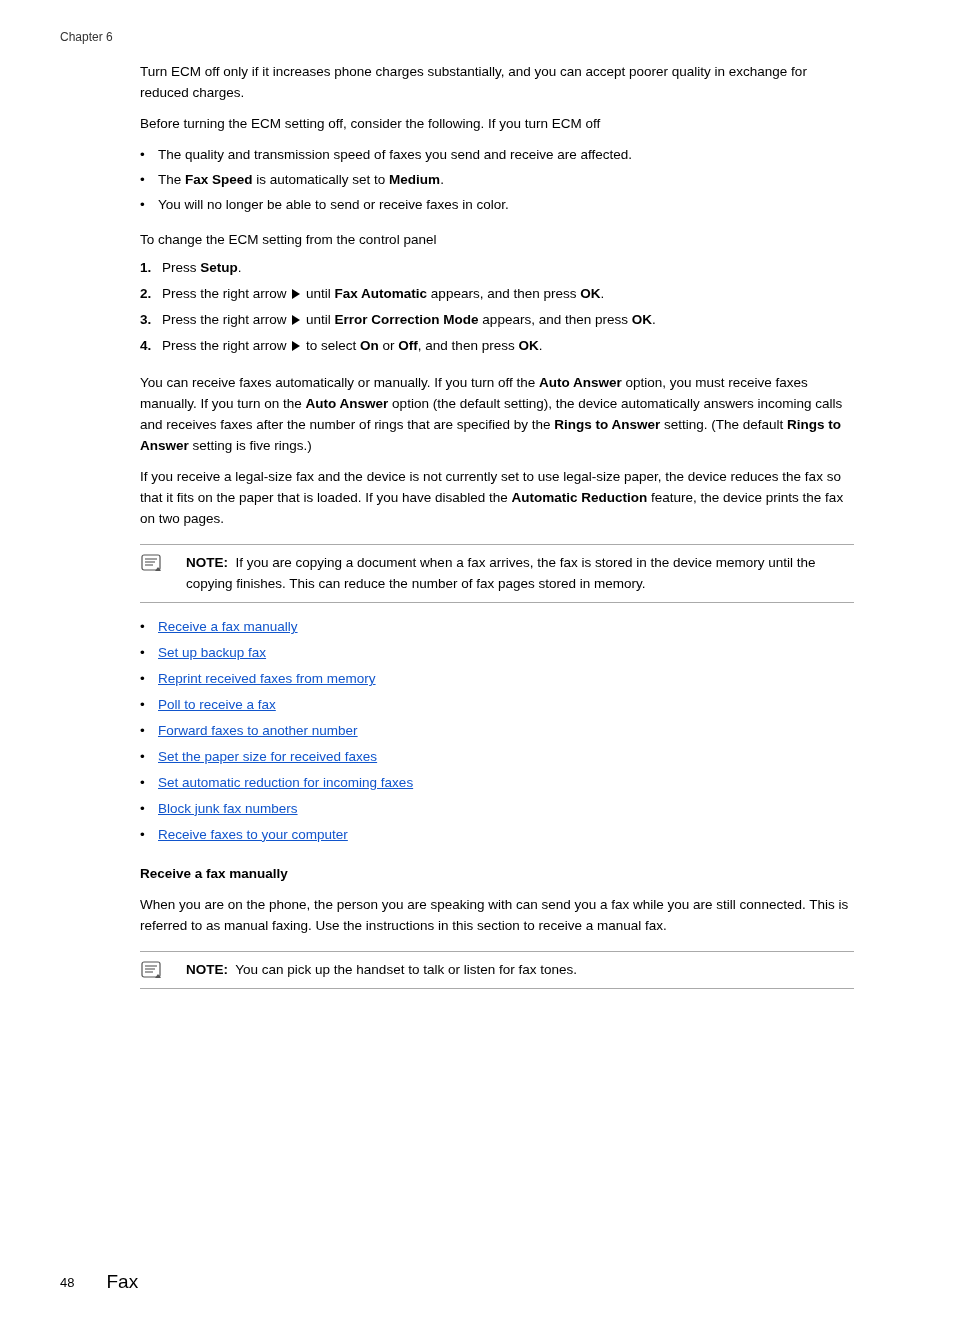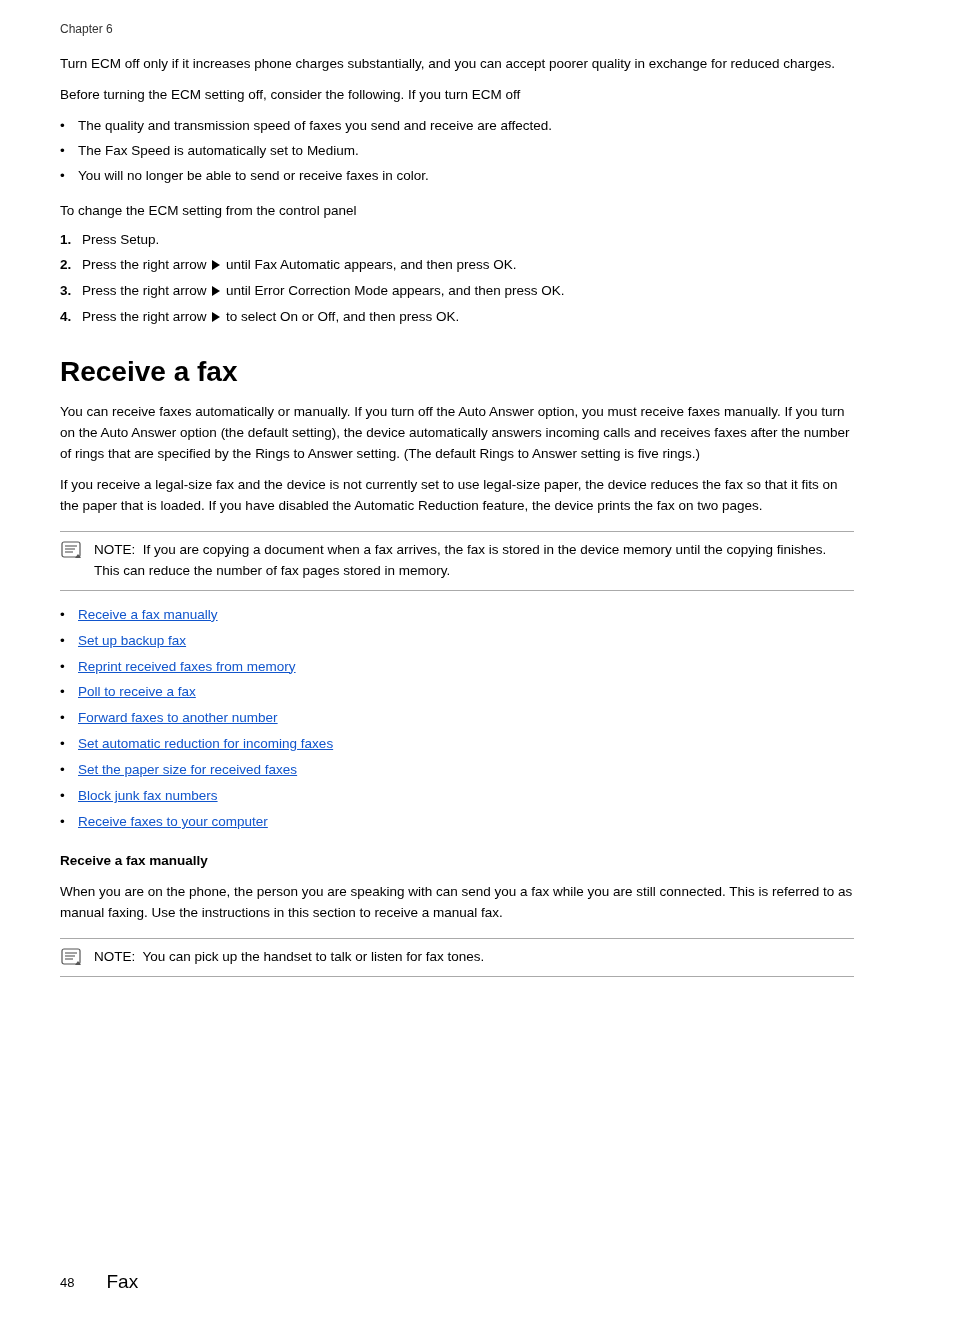--- a/index.html
+++ b/index.html
@@ -8,30 +8,31 @@
       font-size: 13.5px;
       color: #000;
       background: #fff;
       width: 954px;
       min-height: 1321px;
       padding: 0;
     }
     .page {
       width: 954px;
       min-height: 1321px;
-      padding: 22px 60px 40px 60px;
+      padding: 30px 60px 40px 60px;
       position: relative;
       border-radius: 28px;
     }
     .chapter-label {
       font-size: 12px;
       color: #333;
       margin-bottom: 18px;
     }
     .content-block {
+      margin-left: 80px;
       margin-right: 40px;
     }
     p {
       margin-bottom: 10px;
       line-height: 1.55;
     }
     .bullet-list {
       list-style: none;
       margin-bottom: 12px;
       margin-left: 0;
@@ -62,21 +63,21 @@
     .link-list li::before {
       content: "•";
       position: absolute;
       left: 0;
       top: 0;
     }
     .link-list li a {
       color: #1155cc;
       text-decoration: underline;
     }
-    .bold { font-weight: normal; }
+    .bold { font-weight: bold; }
     .section-heading {
       font-size: 28px;
       font-weight: bold;
       margin-bottom: 14px;
       margin-top: 28px;
       color: #000;
     }
     .sub-heading {
       font-size: 13.5px;
       font-weight: bold;
@@ -104,21 +105,21 @@
       left: 0;
       font-weight: bold;
     }
     .note-box {
       border-top: 1px solid #aaa;
       border-bottom: 1px solid #aaa;
       padding: 8px 0;
       margin: 14px 0;
       display: flex;
       align-items: flex-start;
-      gap: 12px;
+      gap: 24px;
     }
     .note-icon {
       font-size: 15px;
       margin-top: 1px;
       flex-shrink: 0;
       width: 22px;
       display: flex;
       align-items: center;
       justify-content: center;
     }
@@ -191,21 +192,20 @@
       </li>
       <li>
         <span class="num">4.</span>
         Press the right arrow <span class="arrow-right"></span> to select <span class="bold">On</span> or <span class="bold">Off</span>, and then press <span class="bold">OK</span>.
       </li>
     </ol>
 
   </div>
 
   <div>
-    <h1 class="section-heading">Receive a fax</h1>
 
     <div class="content-block">
       <p>
         You can receive faxes automatically or manually. If you turn off the <span class="bold">Auto Answer</span> option, you must receive faxes manually. If you turn on the <span class="bold">Auto Answer</span> option (the default setting), the device automatically answers incoming calls and receives faxes after the number of rings that are specified by the <span class="bold">Rings to Answer</span> setting. (The default <span class="bold">Rings to Answer</span> setting is five rings.)
       </p>
       <p>
         If you receive a legal-size fax and the device is not currently set to use legal-size paper, the device reduces the fax so that it fits on the paper that is loaded. If you have disabled the <span class="bold">Automatic Reduction</span> feature, the device prints the fax on two pages.
       </p>
 
       <div class="note-box">
@@ -222,22 +222,22 @@
           <span class="bold">NOTE:</span>&nbsp; If you are copying a document when a fax arrives, the fax is stored in the device memory until the copying finishes. This can reduce the number of fax pages stored in memory.
         </div>
       </div>
 
       <ul class="link-list">
         <li><a href="#">Receive a fax manually</a></li>
         <li><a href="#">Set up backup fax</a></li>
         <li><a href="#">Reprint received faxes from memory</a></li>
         <li><a href="#">Poll to receive a fax</a></li>
         <li><a href="#">Forward faxes to another number</a></li>
+        <li><a href="#">Set the paper size for received faxes</a></li>
         <li><a href="#">Set automatic reduction for incoming faxes</a></li>
-        <li><a href="#">Set the paper size for received faxes</a></li>
         <li><a href="#">Block junk fax numbers</a></li>
         <li><a href="#">Receive faxes to your computer</a></li>
       </ul>
 
     </div>
   </div>
 
   <div>
     <div class="content-block">
       <p class="sub-heading">Receive a fax manually</p>

